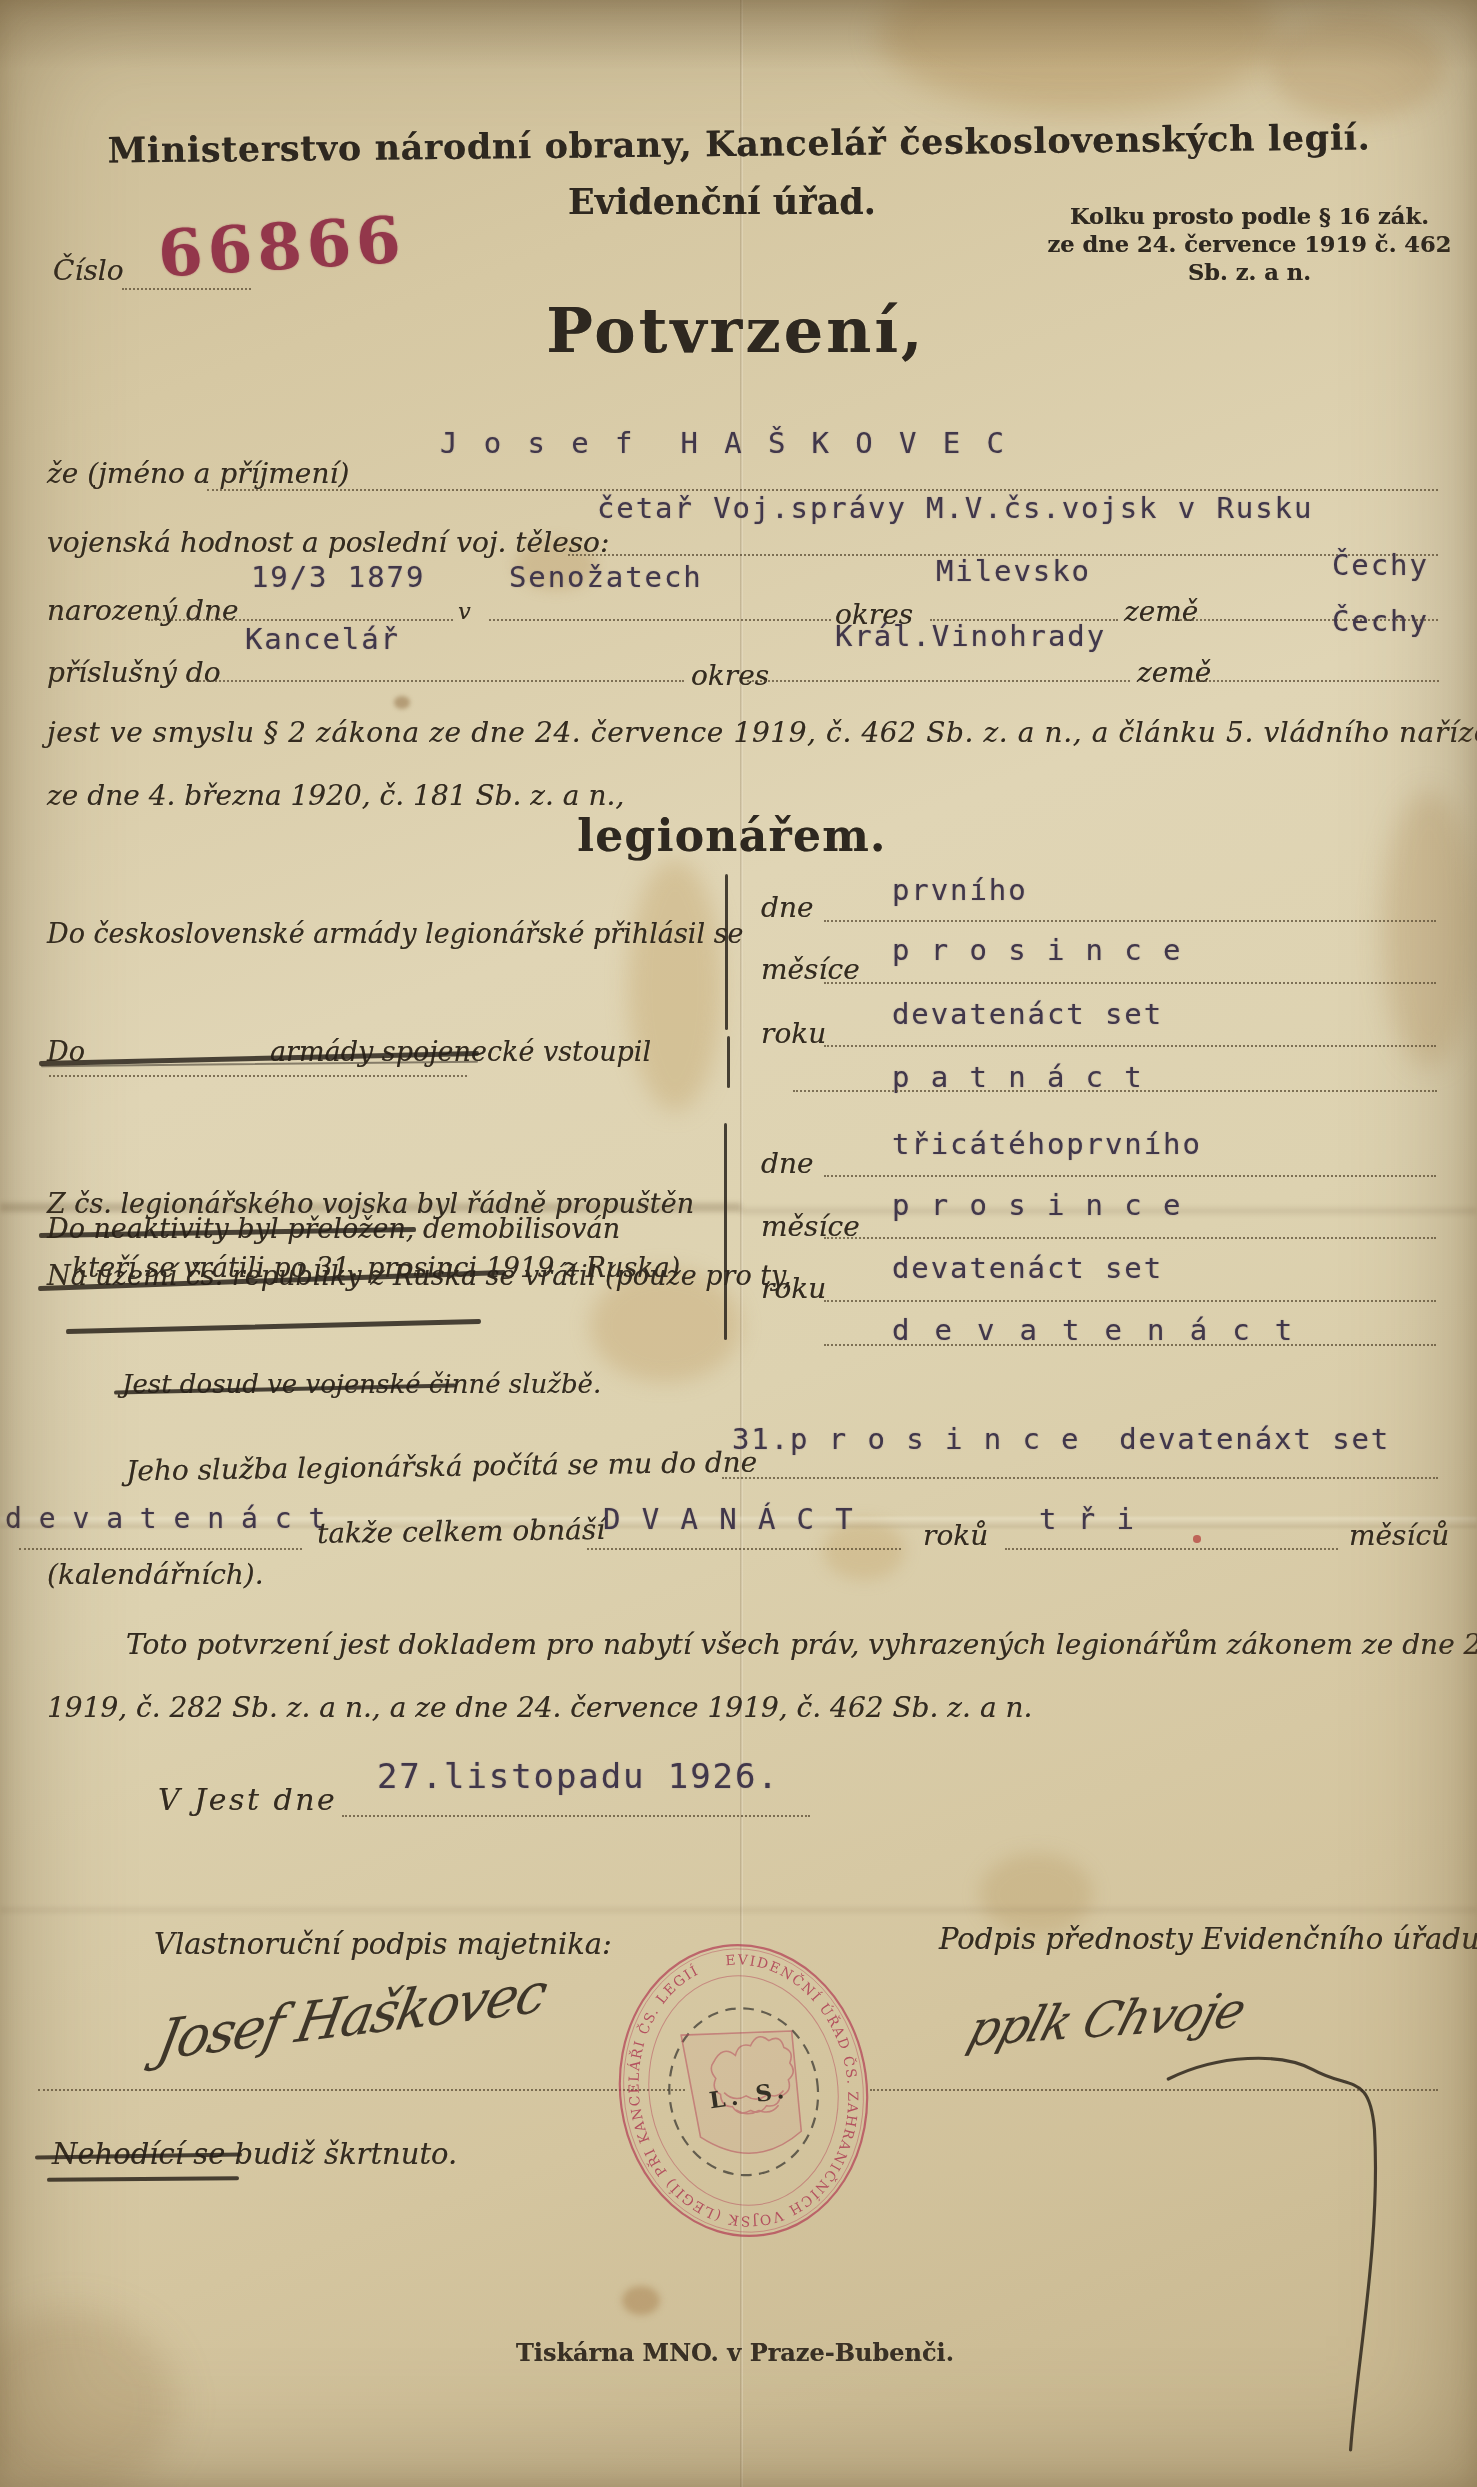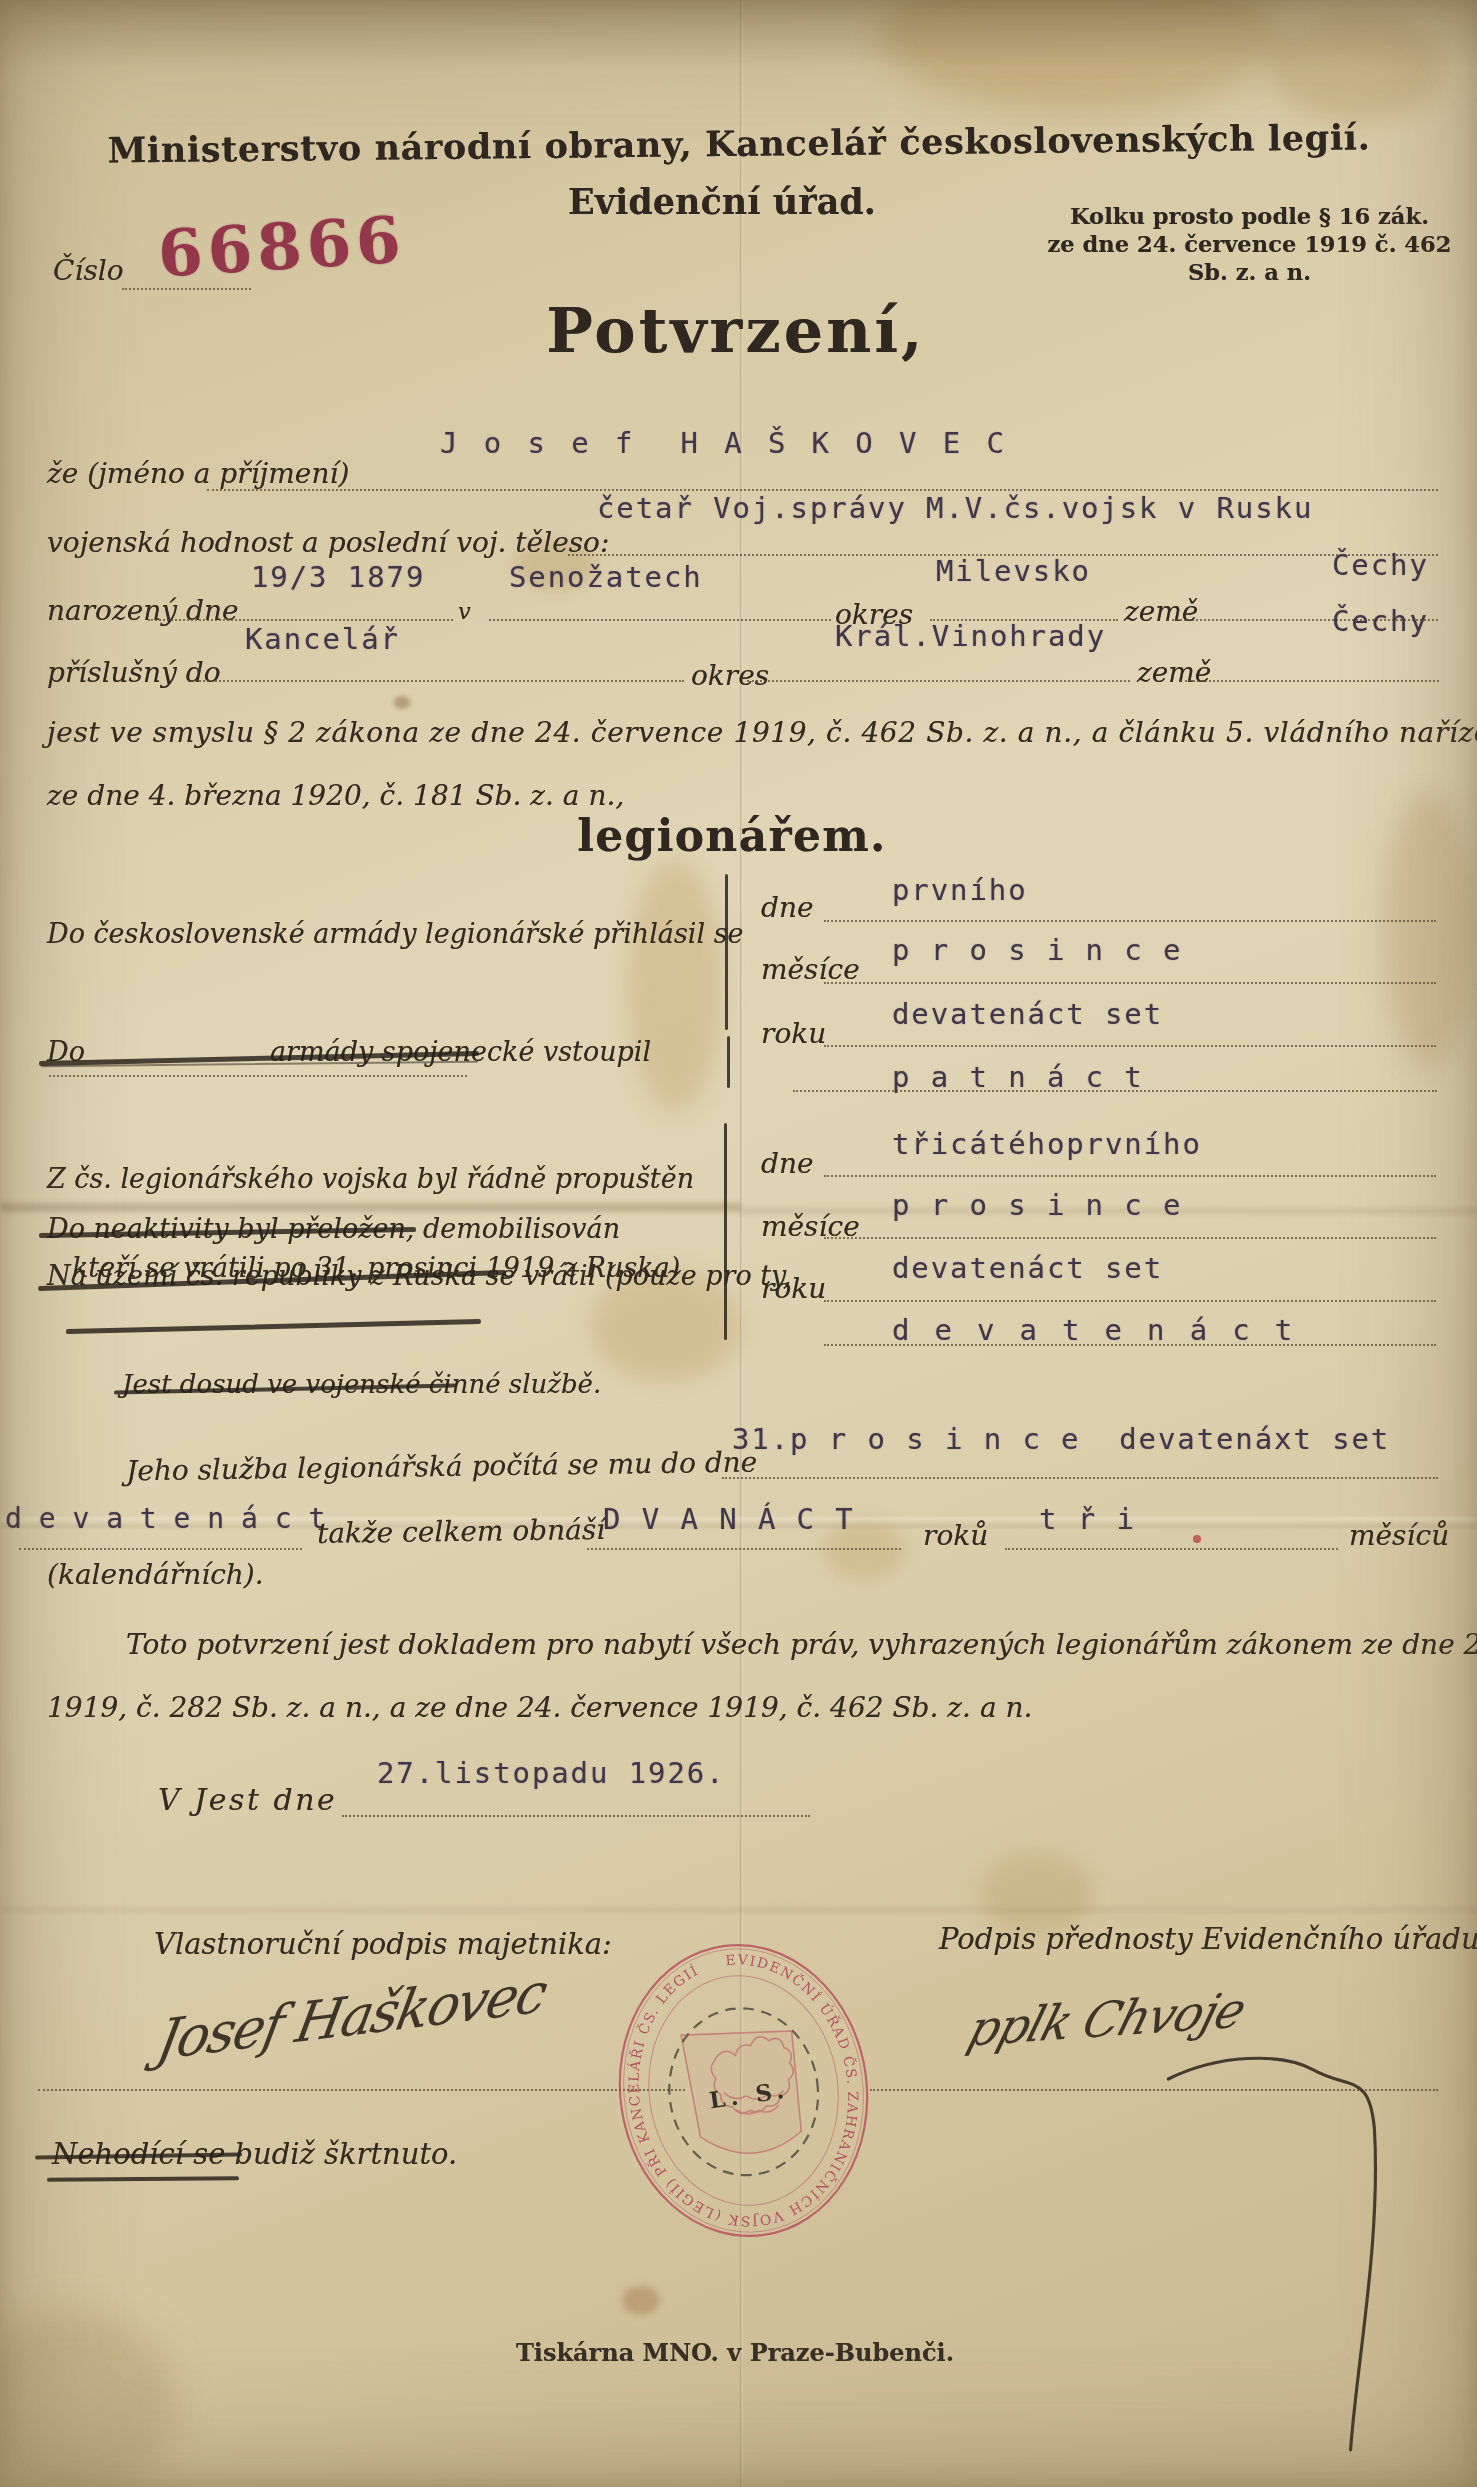--- a/index.html
+++ b/index.html
@@ -118,21 +118,21 @@
   <div class="abs lbl" style="left:761px;top:953px;">měsíce</div>
   <div class="abs typed" style="left:892px;top:933px;">p r o s i n c e</div>
   <div class="dot" style="left:824px;top:982px;width:612px;"></div>
   <div class="abs lbl" style="left:761px;top:1017px;">roku</div>
   <div class="abs typed" style="left:892px;top:997px;">devatenáct set</div>
   <div class="dot" style="left:824px;top:1045px;width:612px;"></div>
   <div class="abs typed" style="left:892px;top:1060px;">p a t n á c t</div>
   <div class="dot" style="left:793px;top:1090px;width:644px;"></div>
 
   <div class="vline" style="left:724px;top:1123px;height:217px;"></div>
-  <div class="abs lbl" style="left:47px;top:1163px;font-size:27px;">Z čs. legionářského vojska byl řádně propuštěn</div>
+  <div class="abs lbl" style="left:47px;top:1188px;font-size:27px;">Z čs. legionářského vojska byl řádně propuštěn</div>
   <div class="abs lbl" style="left:47px;top:1213px;font-size:27px;">Do neaktivity byl přeložen, demobilisován</div>
   <div class="strike" style="left:39px;top:1230px;width:377px;transform:rotate(-0.9deg);height:5px;"></div>
   <div class="abs lbl" style="left:47px;top:1260px;font-size:27px;">Na území čs. republiky z Ruska se vrátil (pouze pro ty,</div>
   <div class="strike" style="left:38px;top:1278px;width:468px;transform:rotate(-2deg);height:5px;"></div>
   <div class="abs lbl" style="left:72px;top:1252px;font-size:27px;">kteří se vrátili po 31. prosinci 1919 z Ruska)</div>
   <div class="strike" style="left:66px;top:1324px;width:415px;transform:rotate(-1.4deg);height:5px;"></div>
 
   <div class="abs lbl" style="left:761px;top:1147px;">dne</div>
   <div class="abs typed" style="left:892px;top:1127px;">třicátéhoprvního</div>
   <div class="dot" style="left:824px;top:1175px;width:612px;"></div>
@@ -160,21 +160,21 @@
   <div class="abs lbl" style="left:923px;top:1519px;">roků</div>
   <div class="abs typed" style="left:1039px;top:1502px;">t ř i</div>
   <div class="dot" style="left:1005px;top:1548px;width:333px;"></div>
   <div class="abs lbl" style="left:1349px;top:1519px;">měsíců</div>
   <div class="abs lbl" style="left:47px;top:1558px;">(kalendářních).</div>
 
   <div class="abs lbl" style="left:126px;top:1628px;font-size:28px;">Toto potvrzení jest dokladem pro nabytí všech práv, vyhrazených legionářům zákonem ze dne 23. května</div>
   <div class="abs lbl" style="left:47px;top:1691px;font-size:28px;">1919, č. 282 Sb. z. a n., a ze dne 24. července 1919, č. 462 Sb. z. a n.</div>
 
   <div class="abs lbl" style="left:158px;top:1782px;font-size:30px;letter-spacing:2.5px;">V Jest dne</div>
-  <div class="abs typed" style="left:377px;top:1756px;font-size:29px;">27.listopadu 1926.</div>
+  <div class="abs typed" style="left:377px;top:1756px;font-size:34px;">27.listopadu 1926.</div>
   <div class="dot" style="left:342px;top:1815px;width:468px;"></div>
 
   <div class="abs lbl" style="left:154px;top:1927px;font-size:29px;">Vlastnoruční podpis majetnika:</div>
   <div class="abs lbl" style="left:939px;top:1922px;font-size:29px;">Podpis přednosty Evidenčního úřadu:</div>
 
   <div class="abs sig" style="left:157px;top:1985px;font-size:54px;transform:rotate(-7deg) skewX(-18deg);letter-spacing:-1.9px;">Josef Haškovec</div>
   <div class="abs sig" style="left:970px;top:1991px;font-size:48px;transform:rotate(-4deg) skewX(-20deg);letter-spacing:-1.3px;">pplk Chvoje</div>
 
   <div class="dot" style="left:38px;top:2089px;width:647px;"></div>
   <div class="dot" style="left:870px;top:2089px;width:568px;"></div>

